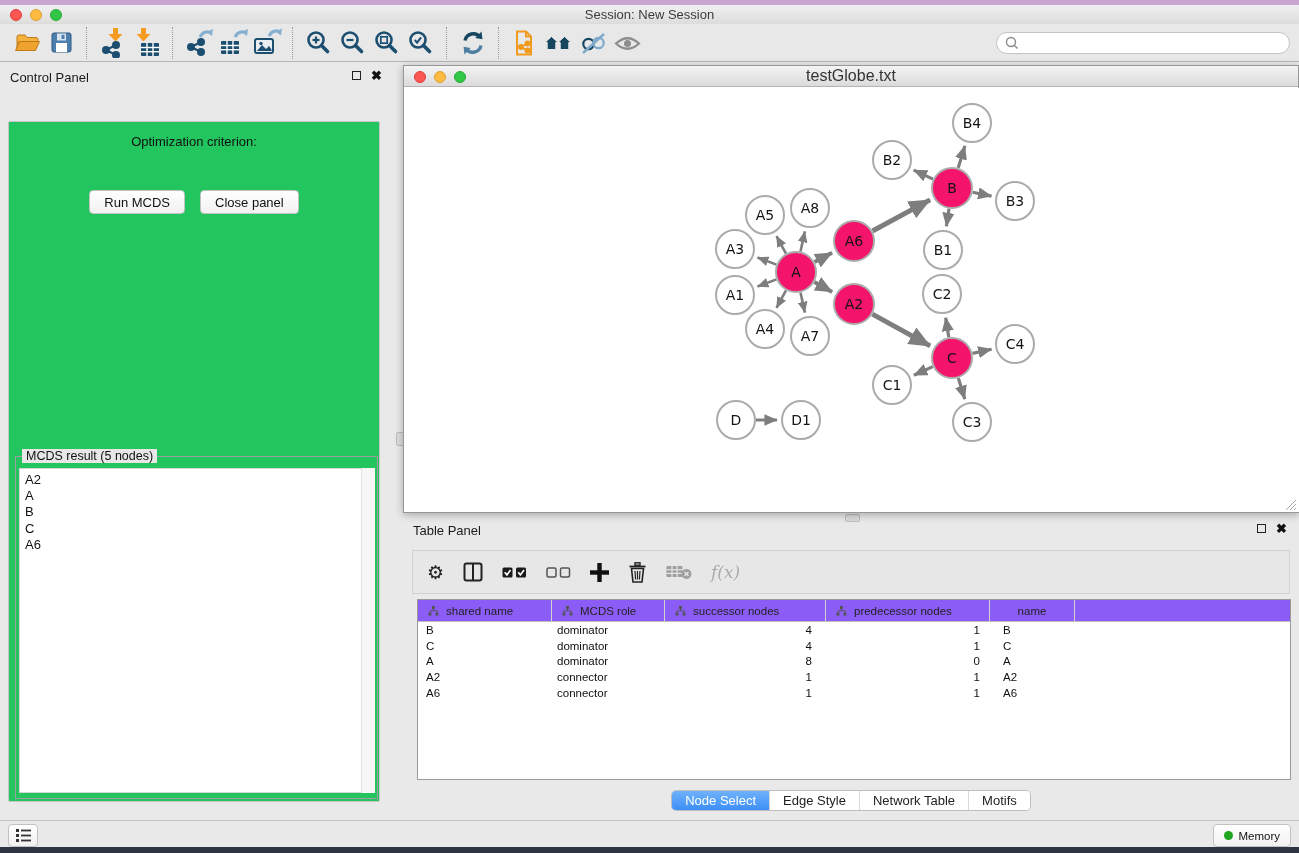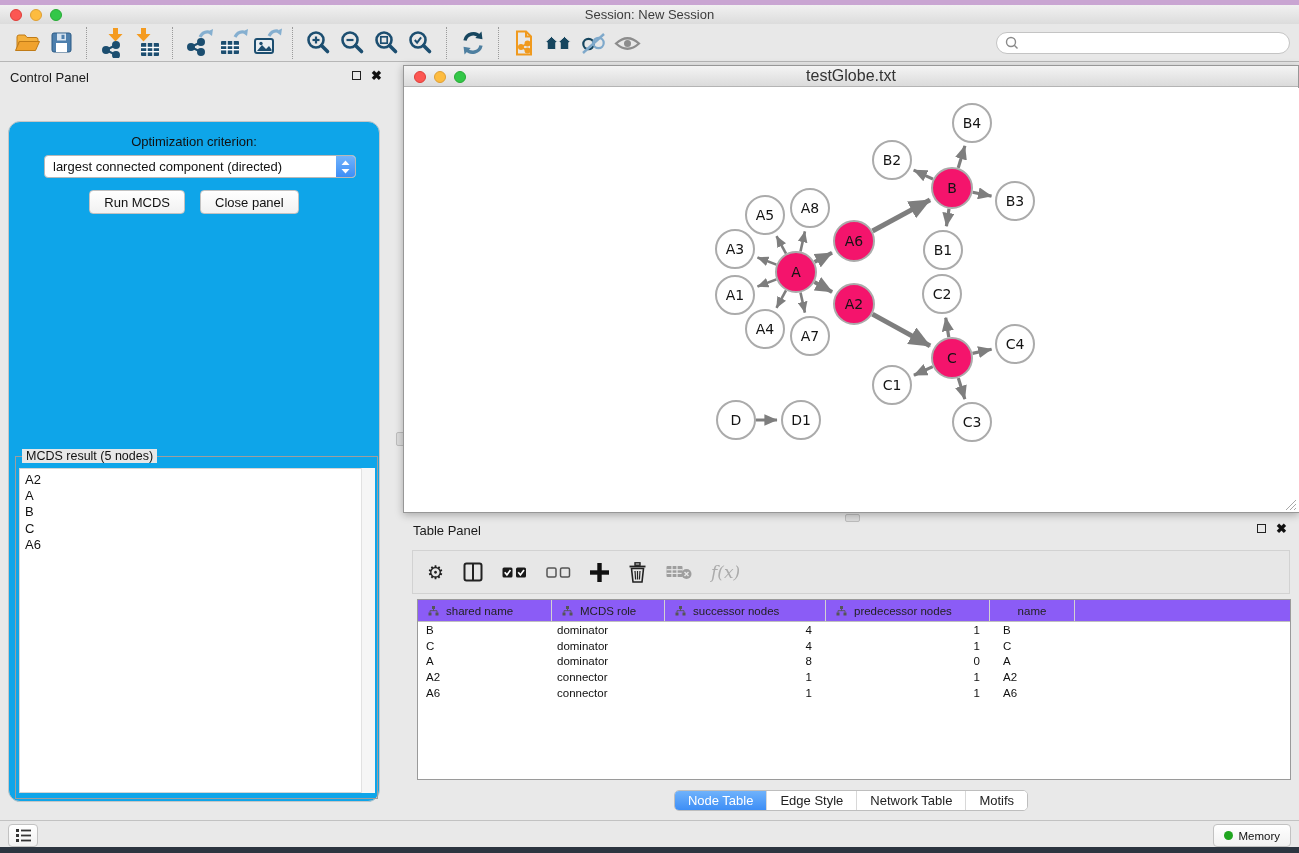--- a/index.html
+++ b/index.html
@@ -27,22 +27,22 @@
   .cpanel{left:0;top:70px;width:390px;height:740px;}
   .cpanel-hdr{position:absolute;left:10px;top:0;font-size:13px;color:#1A1A1A;}
   .winbtns{position:absolute;right:8px;top:0;display:flex;gap:10px;align-items:center;}
   .floatbox{width:9px;height:9px;border:1.5px solid #222;box-sizing:border-box;}
   .closex{font-size:13px;font-weight:bold;color:#111;line-height:11px;}
   .segwrap{position:absolute;left:0;top:26px;width:100%;text-align:center;}
   .seg-group{display:inline-flex;border:1px solid #BEBEBE;border-radius:5px;overflow:hidden;background:#FFF;}
   .seg-tab{padding:2px 13px;font-size:13px;color:#222;background:#FFF;border-left:1px solid #D8D8D8;white-space:nowrap;}
   .seg-tab:first-child{border-left:none;}
   .seg-tab.active{background:linear-gradient(#6FB2FB,#3D8EF6);color:#FFF;}
-  .cp-content{position:absolute;left:8px;top:51px;width:372px;height:681px;background:#0ea5e9;
-    border:1px solid #C6C6C6;border-radius:12px;box-sizing:border-box;}
+  .cp-content{position:absolute;left:8px;top:51px;width:372px;height:681px;background:#22c55e;
+    border:1px solid #C6C6C6;border-radius:2px;box-sizing:border-box;}
   .optlabel{position:absolute;left:0;top:12px;width:100%;text-align:center;font-size:13px;color:#111;}
   .dropdown{position:absolute;left:35px;top:33px;width:312px;height:23px;background:#FFF;
     border:1px solid #B8B8B8;border-radius:4px;display:flex;align-items:center;box-sizing:border-box;}
   .dropdown .val{flex:1;padding-left:8px;font-size:13px;color:#111;white-space:nowrap;}
   .stepper{width:19px;height:21px;border-radius:0 3px 3px 0;background:linear-gradient(#71B3FC,#3D8EF6);
     display:flex;flex-direction:column;align-items:center;justify-content:center;gap:2px;}
   .btnrow{position:absolute;left:0;top:68px;width:100%;display:flex;justify-content:center;gap:15px;}
   .mac-btn{height:22px;padding:0 14px;background:linear-gradient(#FFFFFF,#F1F1F1);border:1px solid #C2C2C2;
     border-radius:4px;font-size:13px;color:#111;display:flex;align-items:center;}
   .result-group{position:absolute;left:6px;top:334px;width:361px;height:341px;border:1px solid #9E9E9E;}
@@ -263,31 +263,20 @@
 </div>
 
 <div class="abs cpanel">
   <div class="cpanel-hdr">Control Panel</div>
   <div class="winbtns">
     <span class="floatbox"></span>
     <span class="closex">✖</span>
   </div>
   <div class="cp-content">
     <div class="optlabel">Optimization criterion:</div>
-    <div class="dropdown">
-      <span class="val">largest connected component (directed)</span>
-      <span class="stepper">
-        <svg width="9" height="6" viewBox="0 0 9 6">
-            <path d="M0.5 5 L4.5 0.5 L8.5 5 Z" fill="#FFF"></path>
-          </svg>
-        <svg width="9" height="6" viewBox="0 0 9 6">
-            <path d="M0.5 1 L4.5 5.5 L8.5 1 Z" fill="#FFF"></path>
-          </svg>
-      </span>
-    </div>
     <div class="btnrow">
       <div class="mac-btn">Run MCDS</div>
       <div class="mac-btn">Close panel</div>
     </div>
     <div class="result-group">
       <div class="result-legend">MCDS result (5 nodes)</div>
       <div class="result-list" id="result-list">
           <div class="result-item">A2</div>
           <div class="result-item">A</div>
           <div class="result-item">B</div>
@@ -554,21 +543,21 @@
         <div class="tr">
           <div class="td al" style="width: 134px;">A6</div>
           <div class="td al2" style="width: 113px;">connector</div>
           <div class="td ar" style="width: 161px;">1</div>
           <div class="td ar2" style="width: 164px;">1</div>
           <div class="td an" style="width: 85px;">A6</div>
         </div>
       </div>
   </div>
   <div class="tabswrap"><div class="seg-group" id="table-tabs">
-        <div class="seg-tab active">Node Table</div>
+        <div class="seg-tab active">Node Select</div>
         <div class="seg-tab">Edge Style</div>
         <div class="seg-tab">Network Table</div>
         <div class="seg-tab">Motifs</div>
       </div></div>
 </div>
 
 <div class="abs statusbar">
   <div class="mac-btn listbtn" style="padding:0;justify-content:center;">
     <svg width="17" height="17" viewBox="0 0 17 17">
       <g fill="#333">

